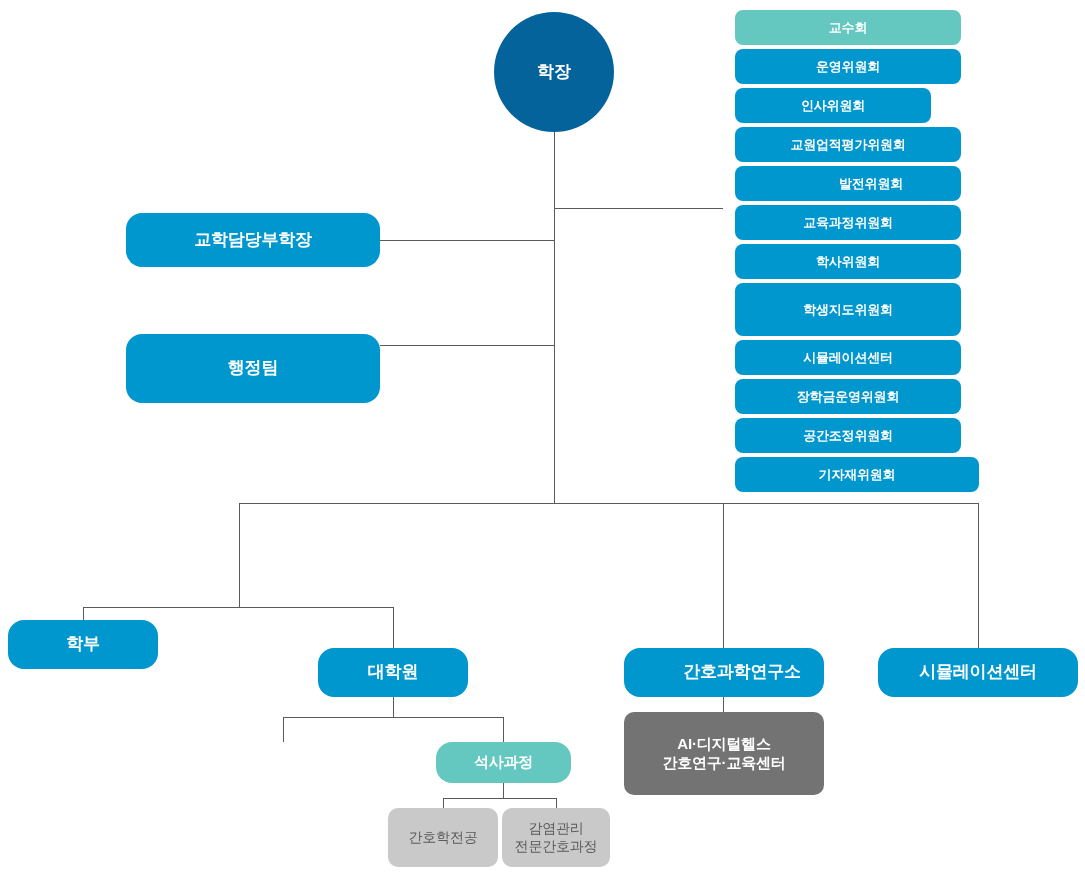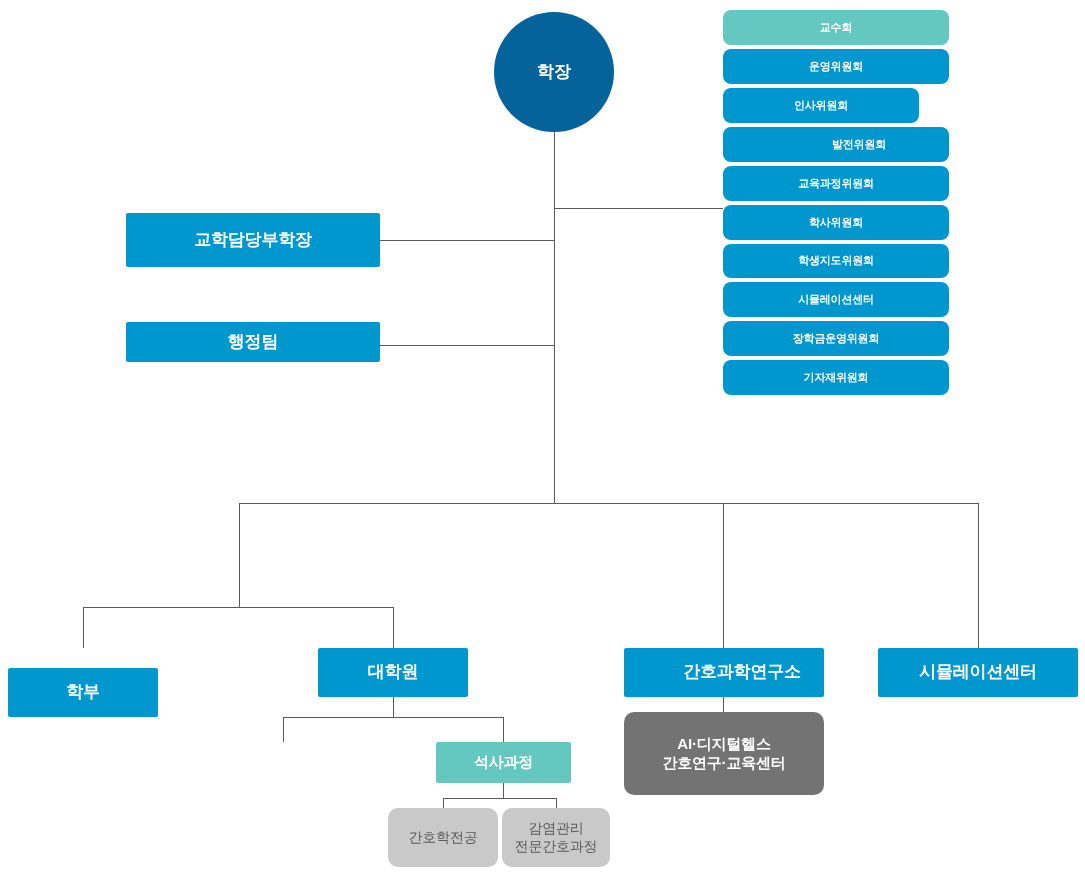--- a/index.html
+++ b/index.html
@@ -23,21 +23,21 @@
   .node {
     position: absolute;
     box-sizing: border-box;
     display: flex;
     align-items: center;
     justify-content: center;
     text-align: center;
     color: #ffffff;
     font-weight: bold;
     line-height: 1.22;
-    border-radius: 2px;
+    border-radius: 16px;
     white-space: pre-line;
     letter-spacing: -0.2px;
   }
 
   
   .node-root {
     border-radius: 50%;
     background: #04639b;
     font-size: 17px;
     letter-spacing: 0px;
@@ -64,22 +64,23 @@
     background: #c9c9c9;
     color: #5a5a5a;
     font-weight: normal;
     border-radius: 10px;
   }
 
   
   .node-committee {
     background: #0096ce;
     border-radius: 8px;
-    font-size: 11px;
+    font-size: 13px;
     font-weight: bold;
+    margin-left: 12px;
   }
   .node-committee.is-highlight {
     background: #65c8c0;
   }
 
   
   .line {
     position: absolute;
     background: #5a5a5a;
   }
@@ -120,36 +121,38 @@
   <div class="line line-v" style="left:503px; top:782px; height:16px;"></div>
   <div class="line line-h" style="left:443px; top:798px; width:113px;"></div>
   <div class="line line-v" style="left:443px; top:798px; height:10px;"></div>
   <div class="line line-v" style="left:556px; top:798px; height:10px;"></div>
 
   <div class="line line-v" style="left:723px; top:697px; height:15px;"></div>
 
   <div class="node node-root" style="left:494px; top:12px; width:120px; height:120px;">학장</div>
 
   <div class="node node-primary fs-17" style="left:126px; top:213px; width:254px; height:54px;">교학담당부학장</div>
-  <div class="node node-primary fs-17" style="left:126px; top:322px; width:254px; height:40px;">행정팀</div>
+  <div class="node node-primary fs-17" style="left:126px; top:334px; width:254px; height:69px;">행정팀</div>
 
   <div style="position:absolute; left:723px; top:10px; width:226px;">
     <div class="node node-committee is-highlight" style="position:relative; left:0; top:0; width:226px; height:35px; margin-bottom:4px;">교수회</div>
     <div class="node node-committee" style="position:relative; width:226px; height:35px; margin-bottom:4px;">운영위원회</div>
     <div class="node node-committee" style="position:relative; width:196px; height:35px; margin-bottom:4px;">인사위원회</div>
+    <div class="node node-committee" style="position:relative; width:226px; height:35px; margin-bottom:4px;">교원업적평가위원회</div>
     <div class="node node-committee" style="position:relative; width:226px; height:35px; margin-bottom:4px;padding-left:46px;">발전위원회</div>
     <div class="node node-committee" style="position:relative; width:226px; height:35px; margin-bottom:4px;">교육과정위원회</div>
     <div class="node node-committee" style="position:relative; width:226px; height:35px; margin-bottom:4px;">학사위원회</div>
-    <div class="node node-committee" style="position:relative; width:226px; height:34px; margin-bottom:4px;">학생지도위원회</div>
+    <div class="node node-committee" style="position:relative; width:226px; height:53px; margin-bottom:4px;">학생지도위원회</div>
     <div class="node node-committee" style="position:relative; width:226px; height:35px; margin-bottom:4px;">시뮬레이션센터</div>
     <div class="node node-committee" style="position:relative; width:226px; height:35px; margin-bottom:4px;">장학금운영위원회</div>
-    <div class="node node-committee" style="position:relative; width:226px; height:35px;">기자재위원회</div>
+    <div class="node node-committee" style="position:relative; width:226px; height:35px; margin-bottom:4px;">공간조정위원회</div>
+    <div class="node node-committee" style="position:relative; width:244px; height:35px;">기자재위원회</div>
   </div>
 
-  <div class="node node-primary fs-17" style="left:8px; top:668px; width:150px; height:49px;">학부</div>
+  <div class="node node-primary fs-17" style="left:8px; top:620px; width:150px; height:49px;">학부</div>
   <div class="node node-primary fs-17" style="left:318px; top:648px; width:150px; height:49px;">대학원</div>
   <div class="node node-primary fs-17" style="left:624px; top:648px; width:200px; height:49px;padding-left:36px;">간호과학연구소</div>
   <div class="node node-primary fs-17" style="left:878px; top:648px; width:200px; height:49px;text-align:right;">시뮬레이션센터</div>
 
   <div class="node node-teal fs-15" style="left:436px; top:742px; width:135px; height:41px;">석사과정</div>
 
   <div class="node node-gray fs-14" style="left:388px; top:808px; width:110px; height:59px;">간호학전공</div>
   <div class="node node-gray fs-14" style="left:502px; top:808px; width:108px; height:59px;">감염관리
 전문간호과정</div>
 

